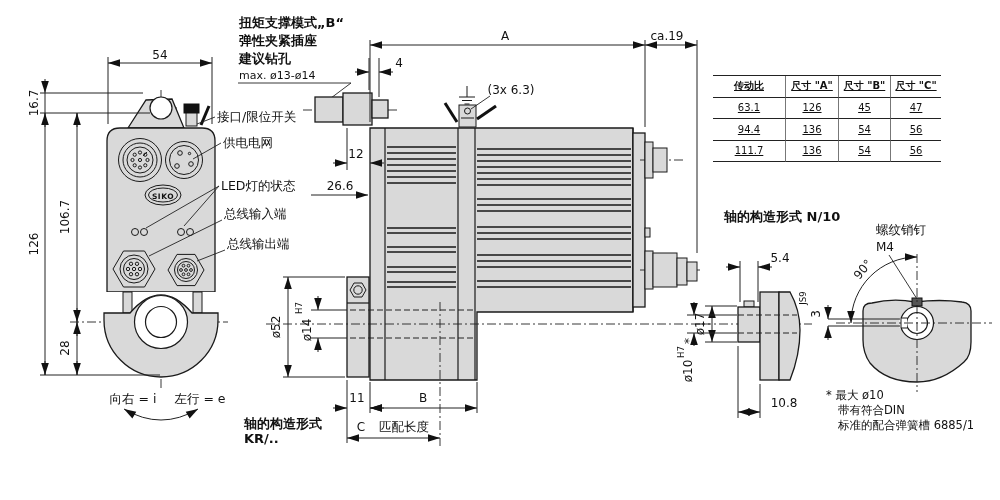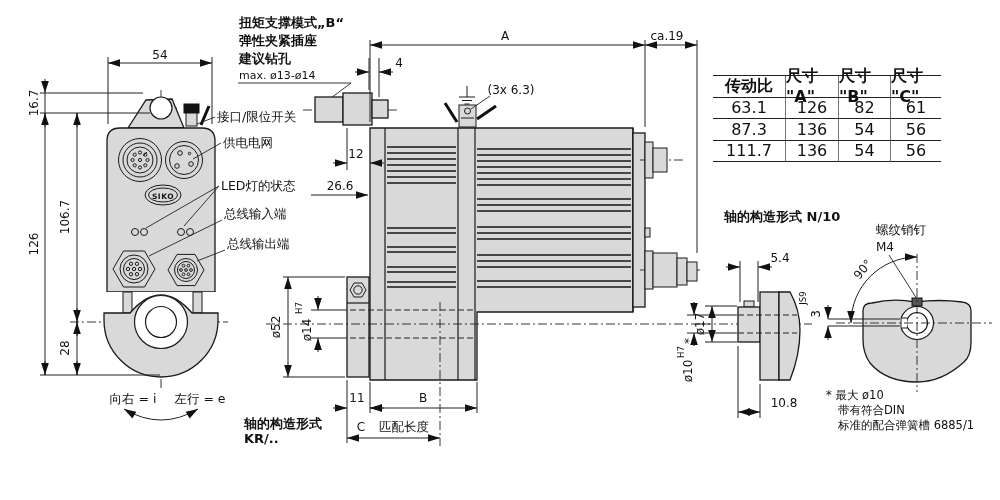--- a/index.html
+++ b/index.html
@@ -22,21 +22,21 @@
   .rib{stroke:#161616;stroke-width:1.7;}
   .dim{stroke:#222;stroke-width:1;fill:none;}
   .lead{stroke:#222;stroke-width:0.9;fill:none;}
   .cl{stroke:#222;stroke-width:0.9;stroke-dasharray:9 3 2 3;fill:none;}
   .hid{stroke:#222;stroke-width:1;stroke-dasharray:6 3;fill:none;}
   .thick{stroke:#111;stroke-width:3;fill:none;}
   
   .tbl{position:absolute;left:713px;top:75px;width:228px;border-top:1.5px solid #222;
        display:grid;grid-template-columns:72px 53px 52px 51px;}
   .tbl .c{height:20.5px;border-bottom:1.5px solid #222;display:flex;align-items:center;
-          justify-content:center;font-size:16px;color:#111;}
+          justify-content:center;font-size:10px;color:#111;text-decoration:underline;}
   .tbl .h{font-weight:600;}
   .tbl .vl{border-left:1px solid #777;}
 </style>
 </head>
 <body>
 
 <div id="page">
 
 <svg width="1000" height="500" viewBox="0 0 1000 500">
   <defs>
@@ -412,28 +412,28 @@
         <span>尺寸 "C"</span>
       </div>
 
   <div class="c">
         <span>63.1</span>
       </div>
   <div class="c vl">
         <span>126</span>
       </div>
   <div class="c vl">
-        <span>82</span>
-      </div>
-  <div class="c vl">
-        <span>61</span>
+        <span>45</span>
+      </div>
+  <div class="c vl">
+        <span>47</span>
       </div>
 
   <div class="c">
-        <span>87.3</span>
+        <span>94.4</span>
       </div>
   <div class="c vl">
         <span>136</span>
       </div>
   <div class="c vl">
         <span>54</span>
       </div>
   <div class="c vl">
         <span>56</span>
       </div>

